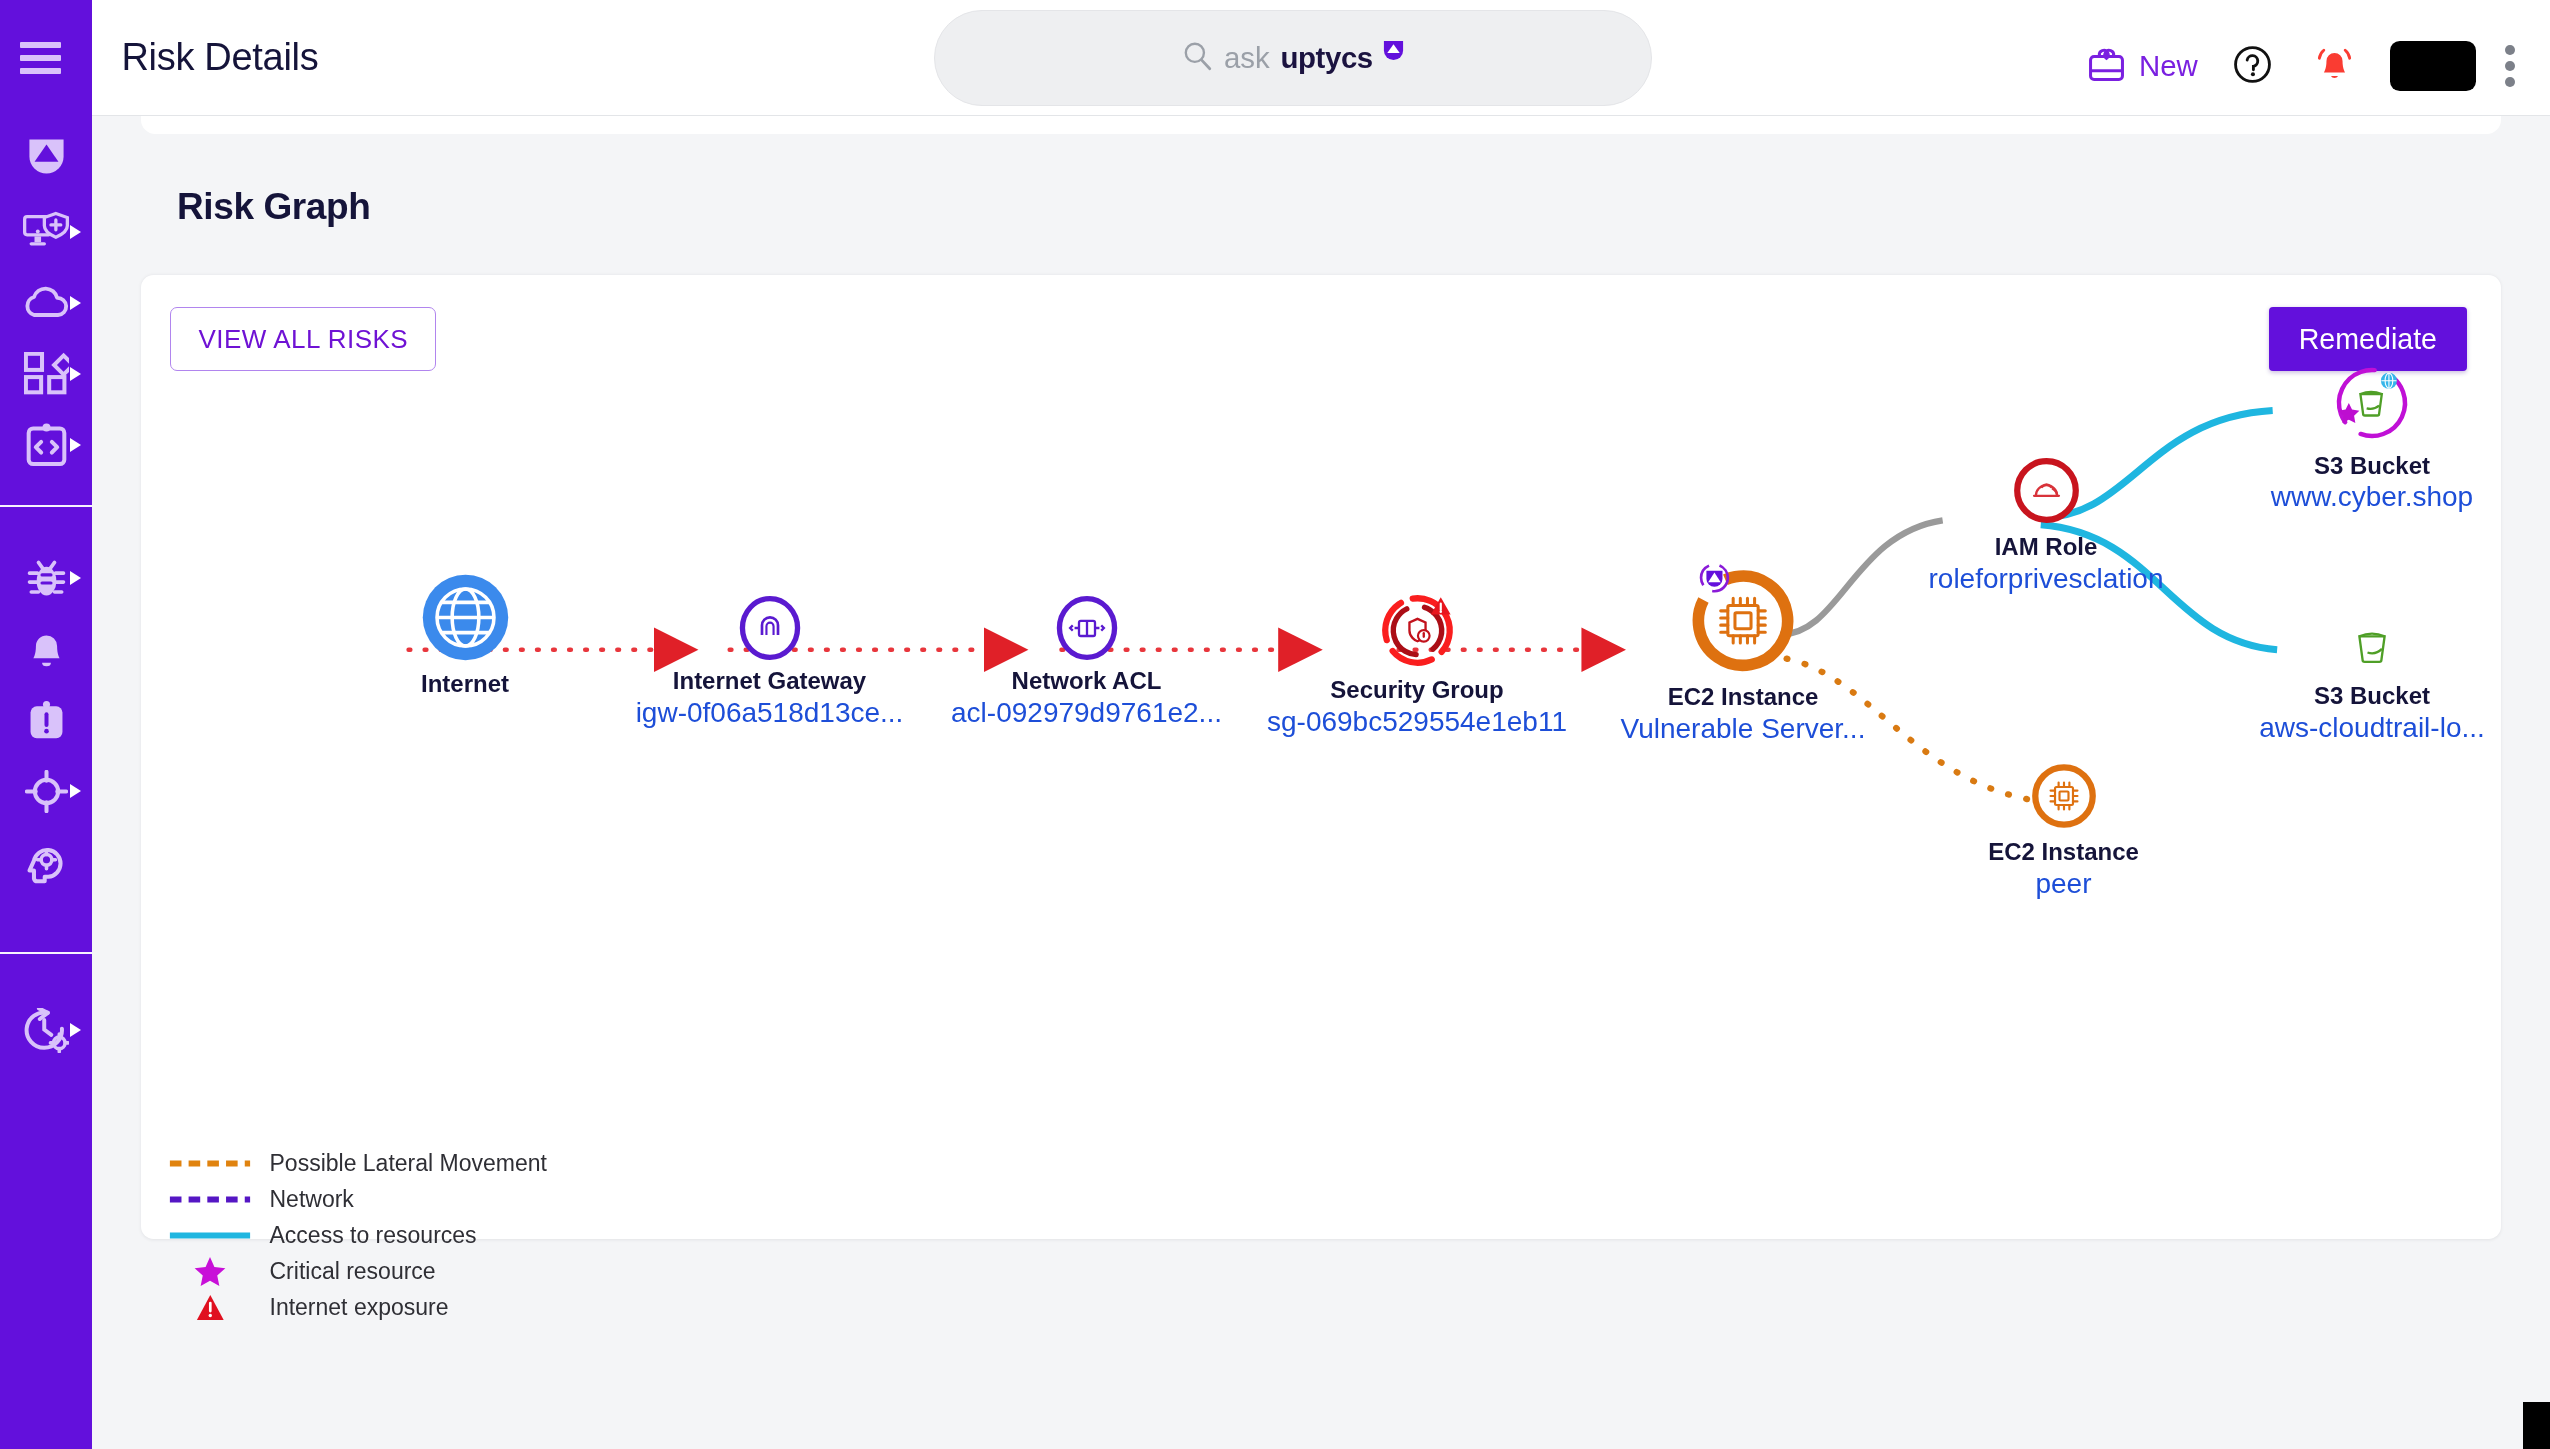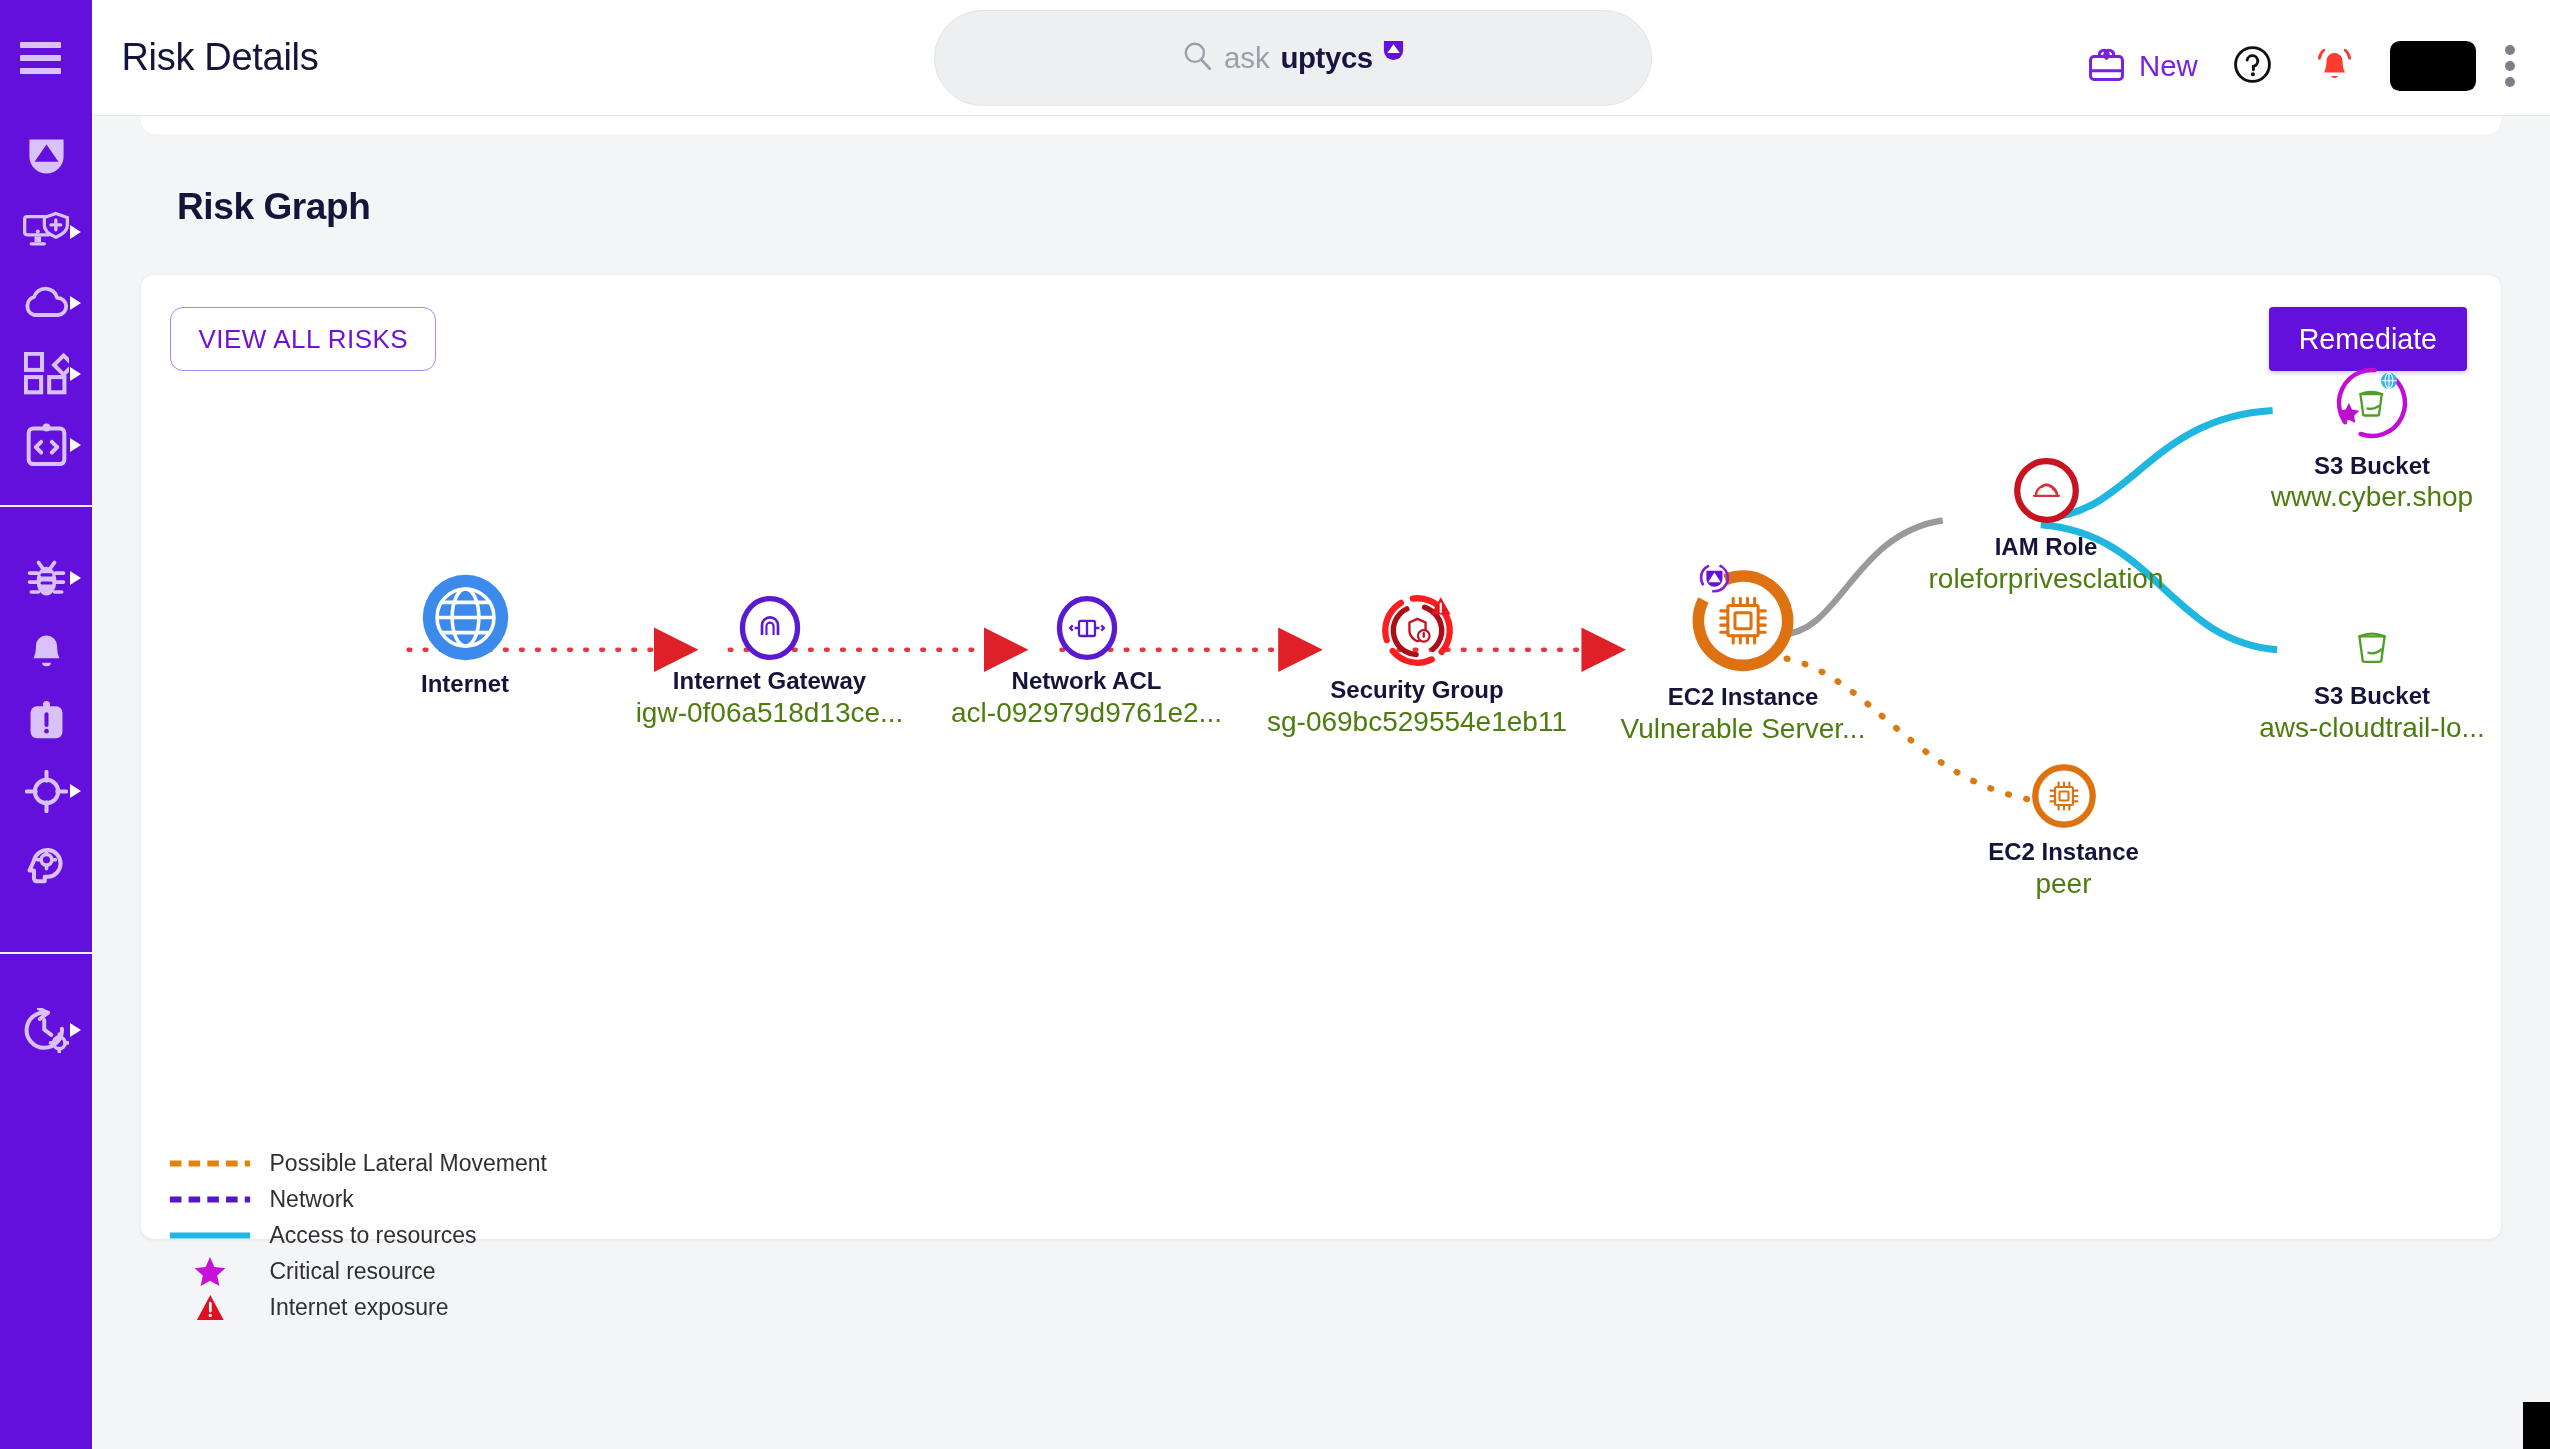--- a/index.html
+++ b/index.html
@@ -106,21 +106,21 @@
     font-size: 37px; font-weight: 700; color: #15143a; letter-spacing: -0.4px; margin-left: 48px;
   }
   #graph-card {
     position: absolute; left: 49px; top: 159px; right: 49px; height: 964px;
     background: #ffffff; border-radius: 12.5px;
     box-shadow: 0 0.9px 3.6px rgba(20,20,40,.08);
   }
   #view-all-risks {
     position: absolute; left: 29.4px; top: 32px;
     padding: 0 27px; height: 64px; line-height: 62px;
-    border: 1.8px solid #b185ee; border-radius: 13px;
+    border: 1.8px solid #b185ee; border-radius: 7px;
     background: #fff; color: #6f12d4;
     font-size: 26px; letter-spacing: 0.5px;
     cursor: pointer;
   }
   #remediate-btn {
     position: absolute; right: 34px; top: 32px;
     padding: 0 30px; height: 64px; line-height: 64px;
     background: #6310dc; color: #fff; border: none; border-radius: 4px;
     font-size: 28.6px; cursor: pointer;
     box-shadow: 0 1.8px 4.5px rgba(60,10,140,.25);
@@ -134,21 +134,21 @@
   .node { position: absolute; text-align: center; }
   .node-ring {
     position: relative; margin: 0 auto;
     display: flex; align-items: center; justify-content: center;
   }
   .node-title {
     font-size: 24px; font-weight: 700; color: #15143a;
     margin-top: 7.1px; white-space: nowrap;
   }
   .node-sub {
-    font-size: 28px; font-weight: 400; color: #4d7c0f;
+    font-size: 28px; font-weight: 400; color: #1d4ed8;
     margin-top: 1.8px; white-space: nowrap;
   }
 
   
   #legend { position: absolute; left: 165px; top: 1133px; }
   .lg-row { display:flex; align-items:center; height: 36px; margin-bottom: 0px; }
   .lg-key { width: 94px; display:flex; align-items:center; justify-content:center; }
   .lg-text { font-size: 23px; color: #2f2f35; margin-left: 12.5px; }
 
   #scroll-nub {

